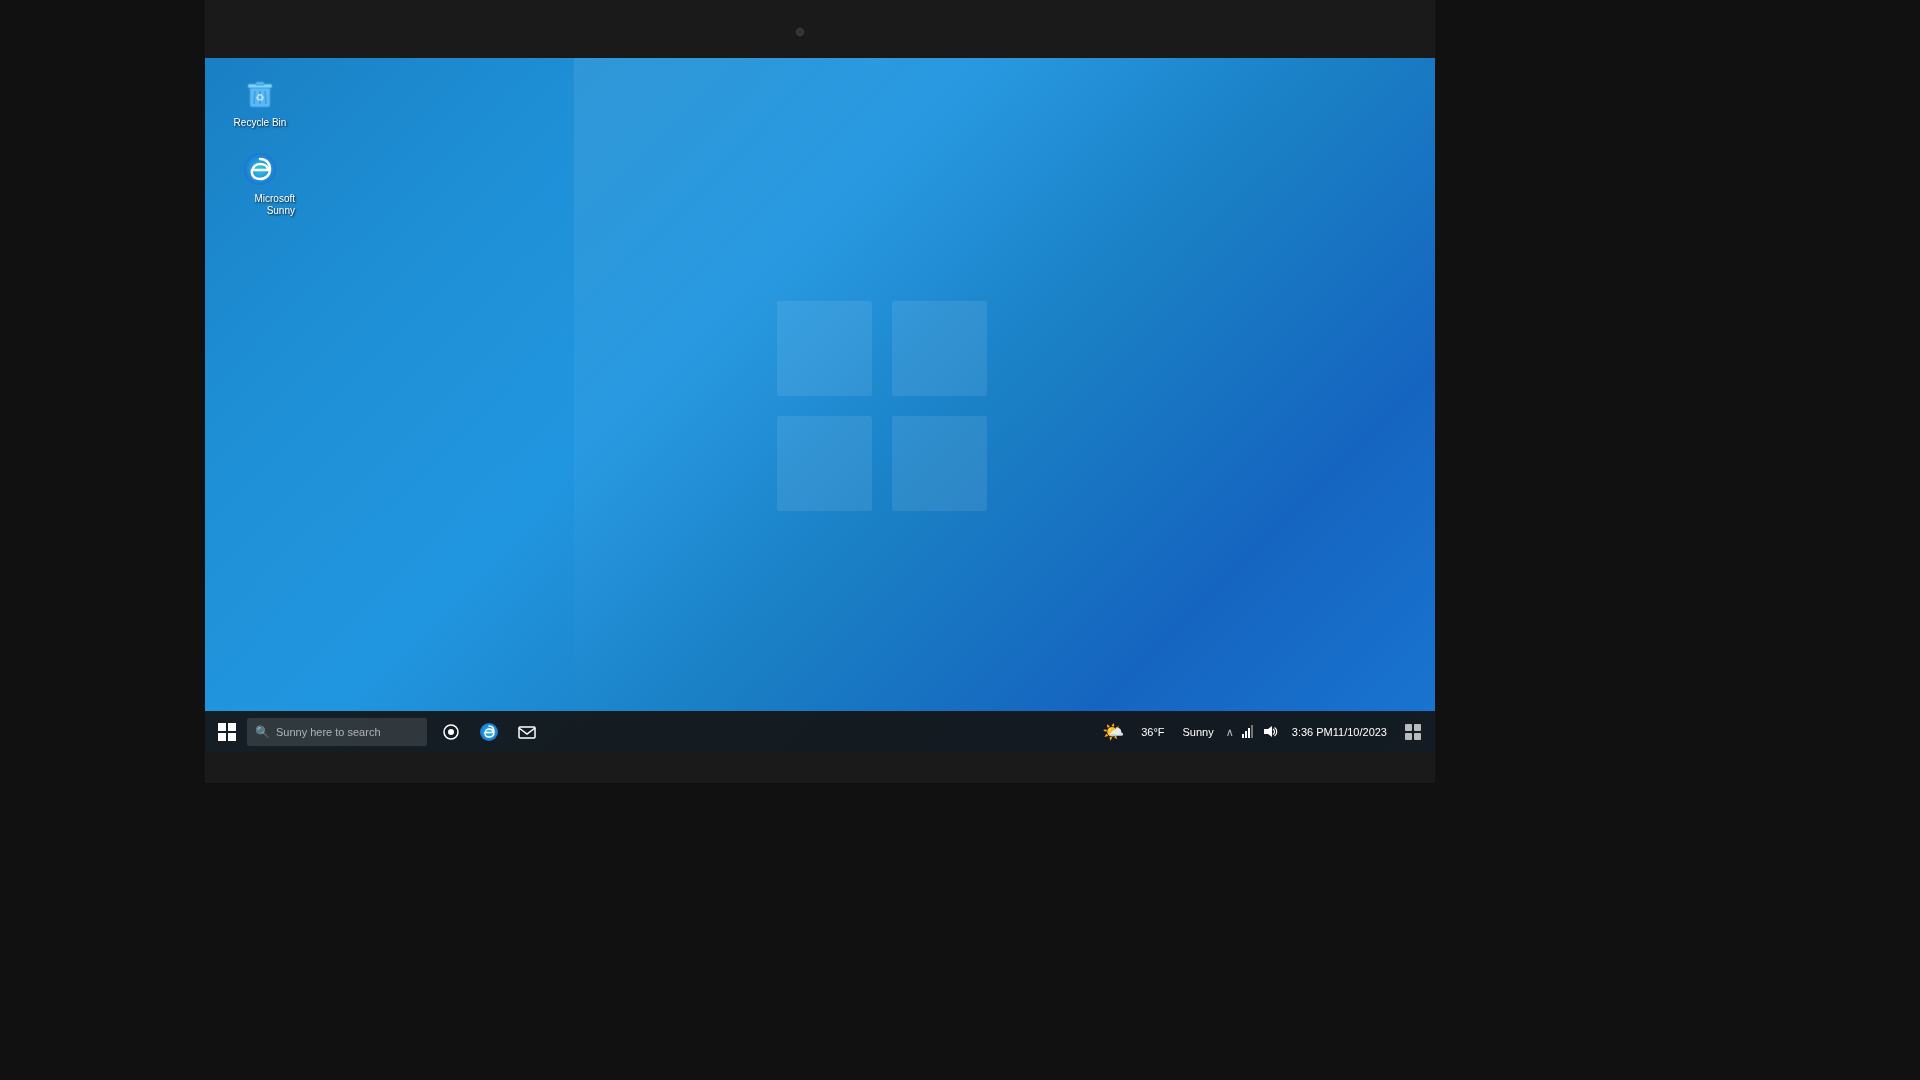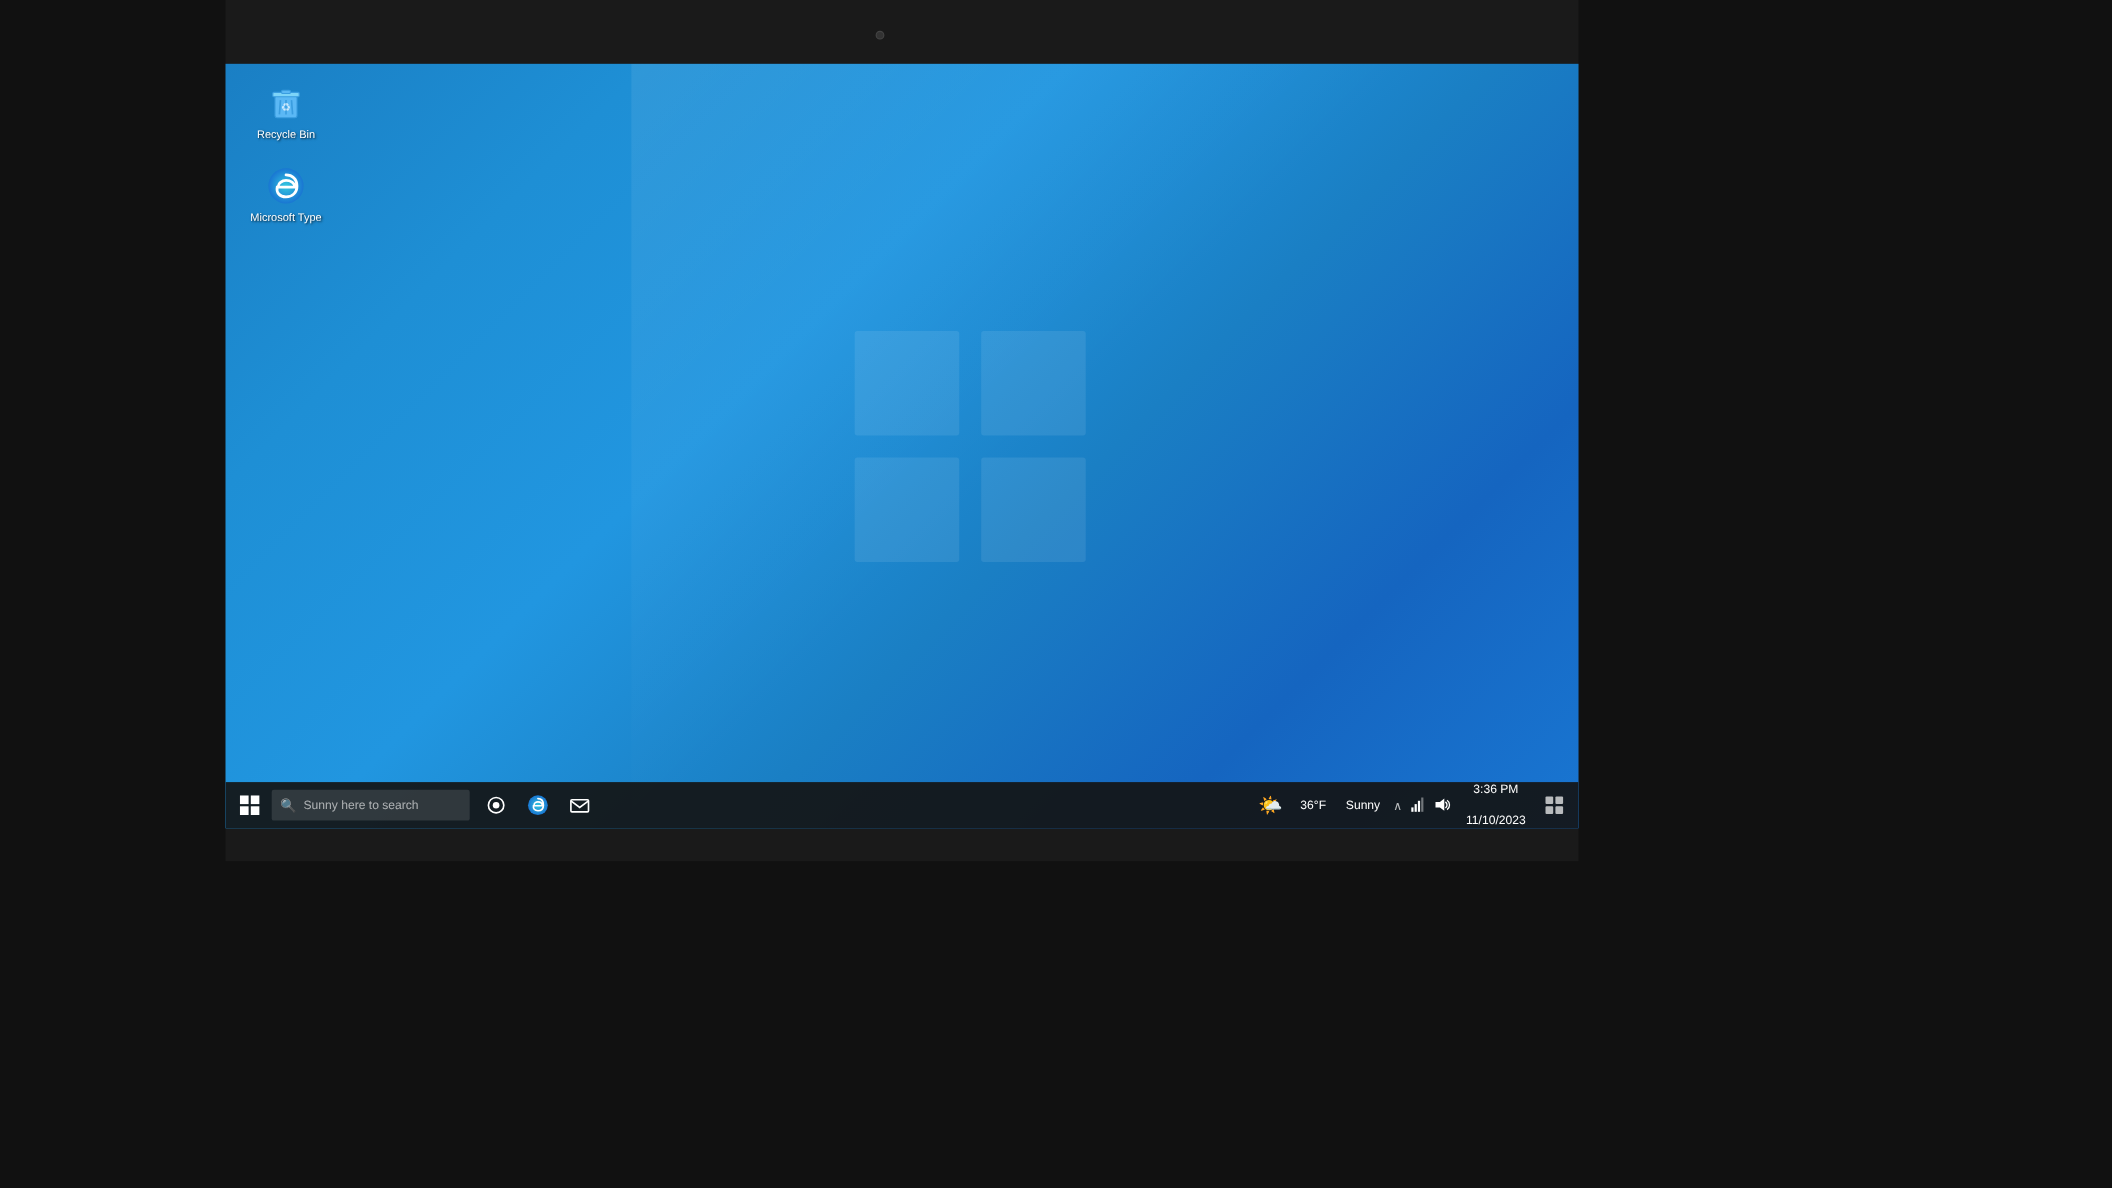--- a/index.html
+++ b/index.html
@@ -221,23 +221,23 @@
 
     .tray-chevron {
       color: rgba(255,255,255,0.7);
       font-size: 11px;
       cursor: pointer;
       padding: 0 2px;
     }
 
     .tray-clock {
       display: flex;
-      flex-direction: column;
-      align-items: center;
-      justify-content: space-between;
+      flex-direction: row;
+      align-items: center;
+      justify-content: center;
       padding: 0 8px;
       cursor: pointer;
       height: 100%;
     }
 
     .tray-time {
       color: white;
       font-size: 11px;
       line-height: 1.3;
     }
@@ -447,21 +447,21 @@
               <radialGradient id="edgeGrad1" cx="50%" cy="50%" r="50%">
                 <stop offset="0%" stop-color="#34c8e0"></stop>
                 <stop offset="100%" stop-color="#1976d2"></stop>
               </radialGradient>
             </defs>
             <circle cx="18" cy="18" r="16" fill="url(#edgeGrad1)"></circle>
 
             <path d="M18 8 C24 8, 28 12, 28 18 C28 24, 24 28, 18 28 C12 28, 9 24, 10 19 L26 19 C26 15, 22 13, 18 13 C14 13, 11 16, 11 18" fill="none" stroke="white" stroke-width="2.5" stroke-linecap="round"></path>
           </svg>
         </div>
-        <span class="icon-label">Microsoft Type</span>
+        <span class="icon-label">Microsoft Sunny</span>
       </div>
 
     </div>
 
     <div class="taskbar">
 
       <div class="taskbar-start">
         <svg viewBox="0 0 18 18" fill="none" xmlns="http://www.w3.org/2000/svg">
           <rect x="0" y="0" width="8" height="8" fill="white"></rect>
           <rect x="10" y="0" width="8" height="8" fill="white"></rect>

